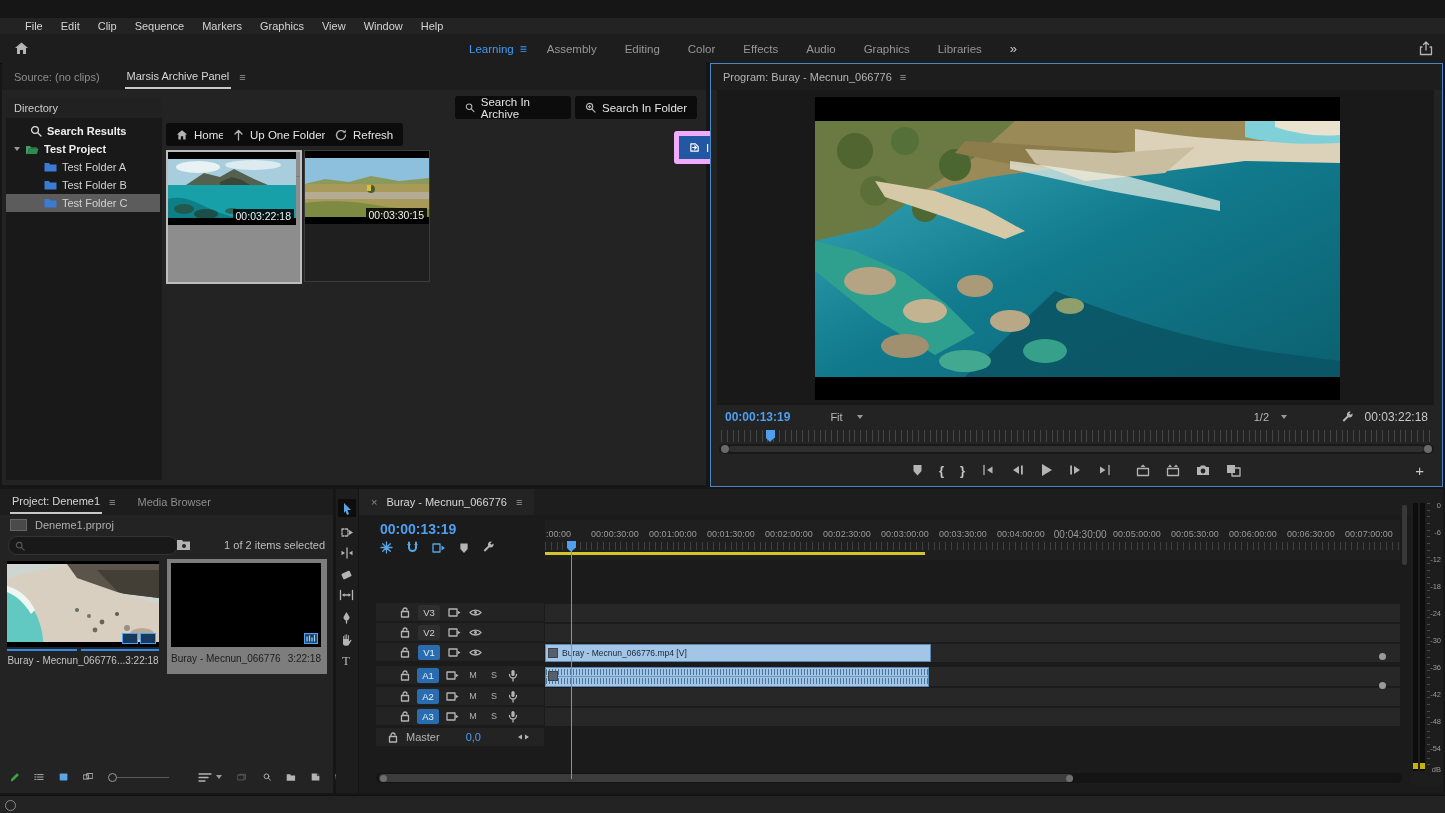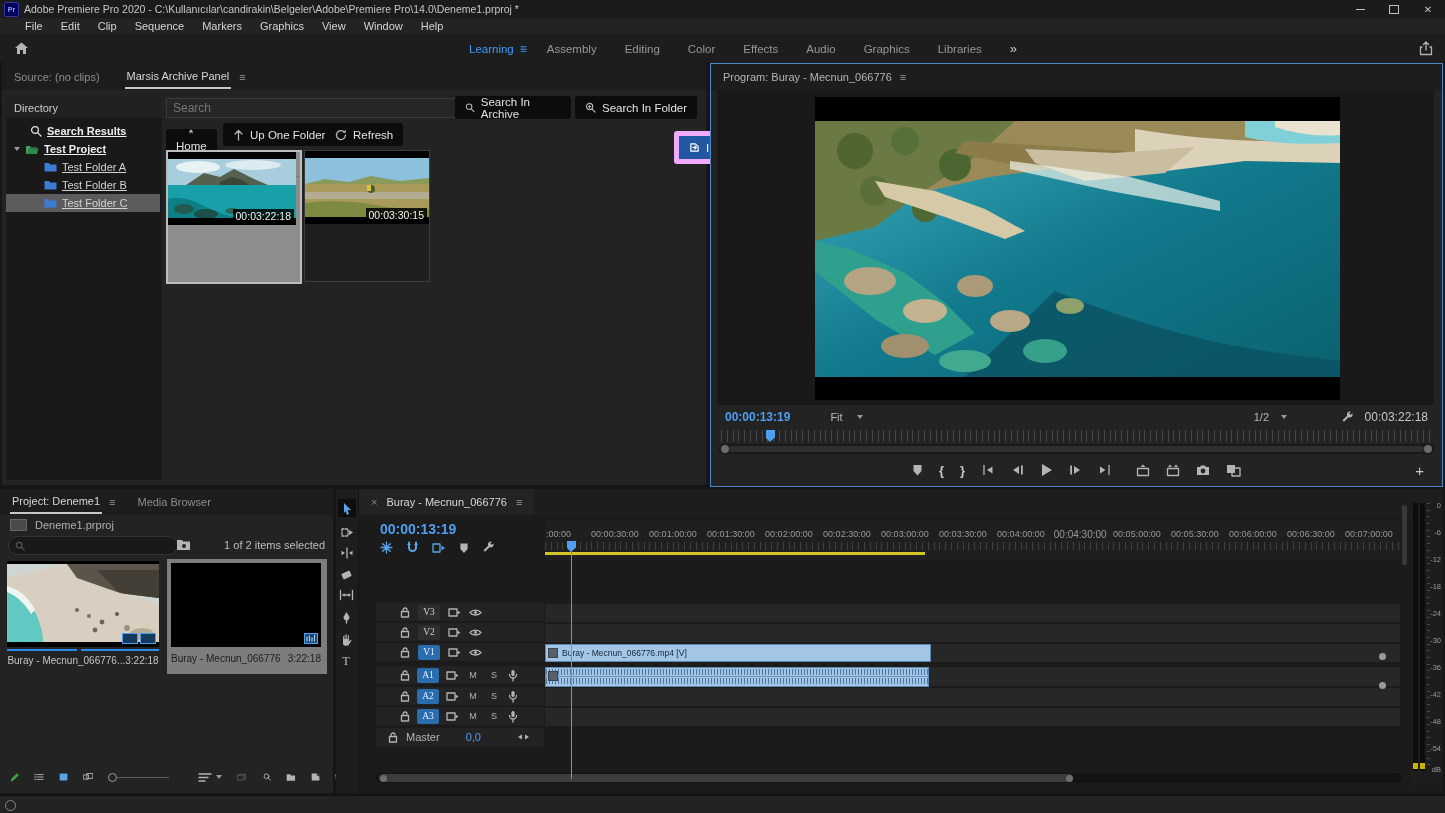--- a/index.html
+++ b/index.html
@@ -8,54 +8,39 @@
   .f{display:flex;align-items:center;}
   svg.ic{fill:none;stroke:#b4b4b4;stroke-width:1.3;stroke-linecap:round;stroke-linejoin:round;display:block;}
   svg.ic .fl{fill:#b4b4b4;stroke:none;}
   svg.ic.blue{stroke:#58a6e8;} svg.ic.blue .fl{fill:#58a6e8;}
   svg.ic.dim{stroke:#5a5a5a;}
   .btn{background:#0c0c0c;border-radius:3px;color:#e3e3e3;display:flex;align-items:center;gap:6px;padding:0 10px;height:23px;font-size:11.5px;cursor:default;}
   .chev{width:0;height:0;border-left:3.5px solid transparent;border-right:3.5px solid transparent;border-top:4px solid #9a9a9a;display:inline-block;}
   .panel{position:absolute;background:#232323;}
   .tabtxt{color:#8d8d8d;} .tabtxt.on{color:#d6d6d6;}
   .tc-blue{color:#4e9ff2;font-weight:bold;}
-  .tree-row{display:flex;align-items:center;height:18px;gap:5px;color:#d2d2d2;text-decoration:underline;}
+  .tree-row{display:flex;align-items:center;height:18px;gap:5px;color:#d2d2d2;}
   .ruler-ticks{background:
     repeating-linear-gradient(90deg,#4f4f4f 0 1px,transparent 1px 5.8px);}
   .wave{background:repeating-linear-gradient(90deg,#49759f 0 1px,rgba(0,0,0,0) 1px 3px);}
   .card-dur{position:absolute;right:2px;bottom:2px;background:rgba(0,0,0,.85);color:#efefef;font-size:10.5px;padding:1px 3px;}
   .winbtn{width:34px;height:18px;display:flex;align-items:center;justify-content:center;color:#c0c0c0;font-size:10px;}
   .mi{padding:0 9px;height:16px;display:flex;align-items:center;color:#d4d4d4;}
   .wtab{padding:0 14px;color:#979797;font-size:11.5px;height:29px;display:flex;align-items:center;}
-  .trkbtn{width:22px;height:15px;border-radius:2px;display:flex;align-items:center;justify-content:center;font-size:9.5px;color:#cfcfcf;background:#2e2e2e;font-family:Liberation Serif, serif;}
+  .trkbtn{width:22px;height:15px;border-radius:2px;display:flex;align-items:center;justify-content:center;font-size:9.5px;color:#cfcfcf;background:#2e2e2e;}
   .trkbtn.on{background:#2a6cb0;color:#e8f1fa;}
   .ms{width:14px;height:13px;display:flex;align-items:center;justify-content:center;font-size:9px;color:#b0b0b0;}
   .lane{position:absolute;left:545px;width:855px;height:18px;background:#272727;border-top:1px solid #1c1c1c;}
   .mlabel{position:absolute;right:2px;font-size:7.5px;color:#9a9a9a;}
 </style>
 </head>
 <body>
 
 <div id="app">
 
-  <div class="a f" style="left:0;top:0;width:1445px;height:18px;background:#1b1b1b;">
-    <div class="a f" style="left:4px;top:2px;width:13px;height:13px;background:#00005b;border:1px solid #3737a0;border-radius:2px;justify-content:center;color:#9b9bff;font-size:7px;font-weight:bold;">Pr</div>
-    <span class="a" style="left:24px;top:3px;font-size:10.5px;color:#c6c6c6;white-space:nowrap;">Adobe Premiere Pro 2020 - C:\Kullanıcılar\candirakin\Belgeler\Adobe\Premiere Pro\14.0\Deneme1.prproj *</span>
-    <div class="a f" style="right:0;top:0;">
-      <div class="winbtn">
-          <span style="display:block;width:9px;height:1px;background:#c0c0c0;"></span>
-        </div>
-      <div class="winbtn">
-          <span style="display:block;width:8px;height:7px;border:1px solid #c0c0c0;"></span>
-        </div>
-      <div class="winbtn">
-          <span>✕</span>
-        </div>
-    </div>
-  </div>
 
   <div class="a f" style="left:0;top:18px;width:1445px;height:16px;background:#232323;padding-left:16px;">
     <div class="mi">File</div>
     <div class="mi">Edit</div>
     <div class="mi">Clip</div>
     <div class="mi">Sequence</div>
     <div class="mi">Markers</div>
     <div class="mi">Graphics</div>
     <div class="mi">View</div>
     <div class="mi">Window</div>
@@ -126,38 +111,37 @@
           </div>
           <div class="tree-row" style="padding-left:38px;background:#5c5c5c;width:116px;">
             <svg class="ic" width="13" height="10" viewBox="0 0 13 10">
                 <path class="fl" style="fill:#3b7bd4" d="M0.5 1h4.5l1 1.5h6.5V9.5H0.5z"></path>
               </svg>
             <span>Test Folder C</span>
           </div>
         </div>
       </div>
 
-      <input class="a" style="left: 164px; top: 8px; width: 276px; height: 18px; background: rgb(38, 38, 38); border: 1px solid rgb(58, 58, 58); color: rgb(189, 189, 189); font-size: 12px; padding: 0px 6px; outline: none;" placeholder="Search">
       <div class="btn a" style="left:453px;top:6px;width:96px;justify-content:center;">
         <svg class="ic" width="11" height="11" viewBox="0 0 12 12">
             <circle cx="5" cy="5" r="3.4"></circle>
             <path d="M7.6 7.6L11 11"></path>
           </svg>
         <span>Search In Archive</span>
       </div>
       <div class="btn a" style="left:573px;top:6px;width:102px;justify-content:center;">
         <svg class="ic" width="11" height="11" viewBox="0 0 12 12">
             <circle cx="5" cy="5" r="3.4"></circle>
             <path d="M7.6 7.6L11 11"></path>
             <path d="M3.8 5h2.4M5 3.8v2.4"></path>
           </svg>
         <span>Search In Folder</span>
       </div>
 
-      <div class="btn a" style="left:164px;top:39px;flex-direction:column;">
+      <div class="btn a" style="left:164px;top:33px;">
         <svg class="ic" width="12" height="12" viewBox="0 0 15 15">
             <path class="fl" d="M7.5 1.5L14 7h-2v6H9V9H6v4H3V7H1z"></path>
           </svg>
         <span>Home</span>
       </div>
       <div class="btn a" style="left:221px;top:33px;">
         <svg class="ic" width="11" height="12" viewBox="0 0 11 12">
             <path d="M5.5 11V2M2 5l3.5-3.5L9 5"></path>
           </svg>
         <span>Up One Folder</span>

